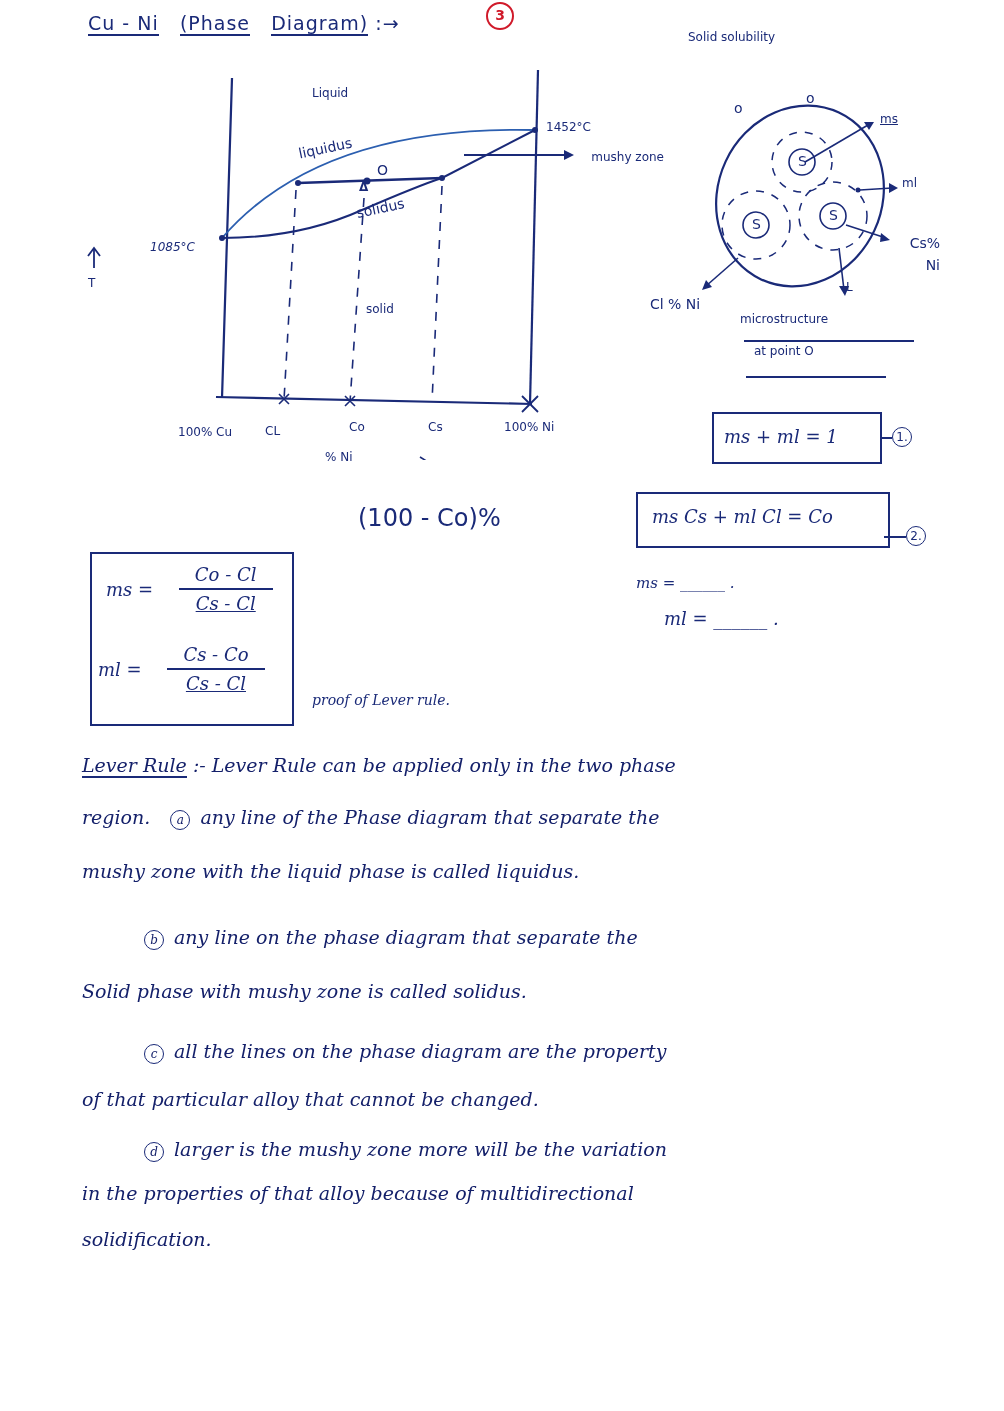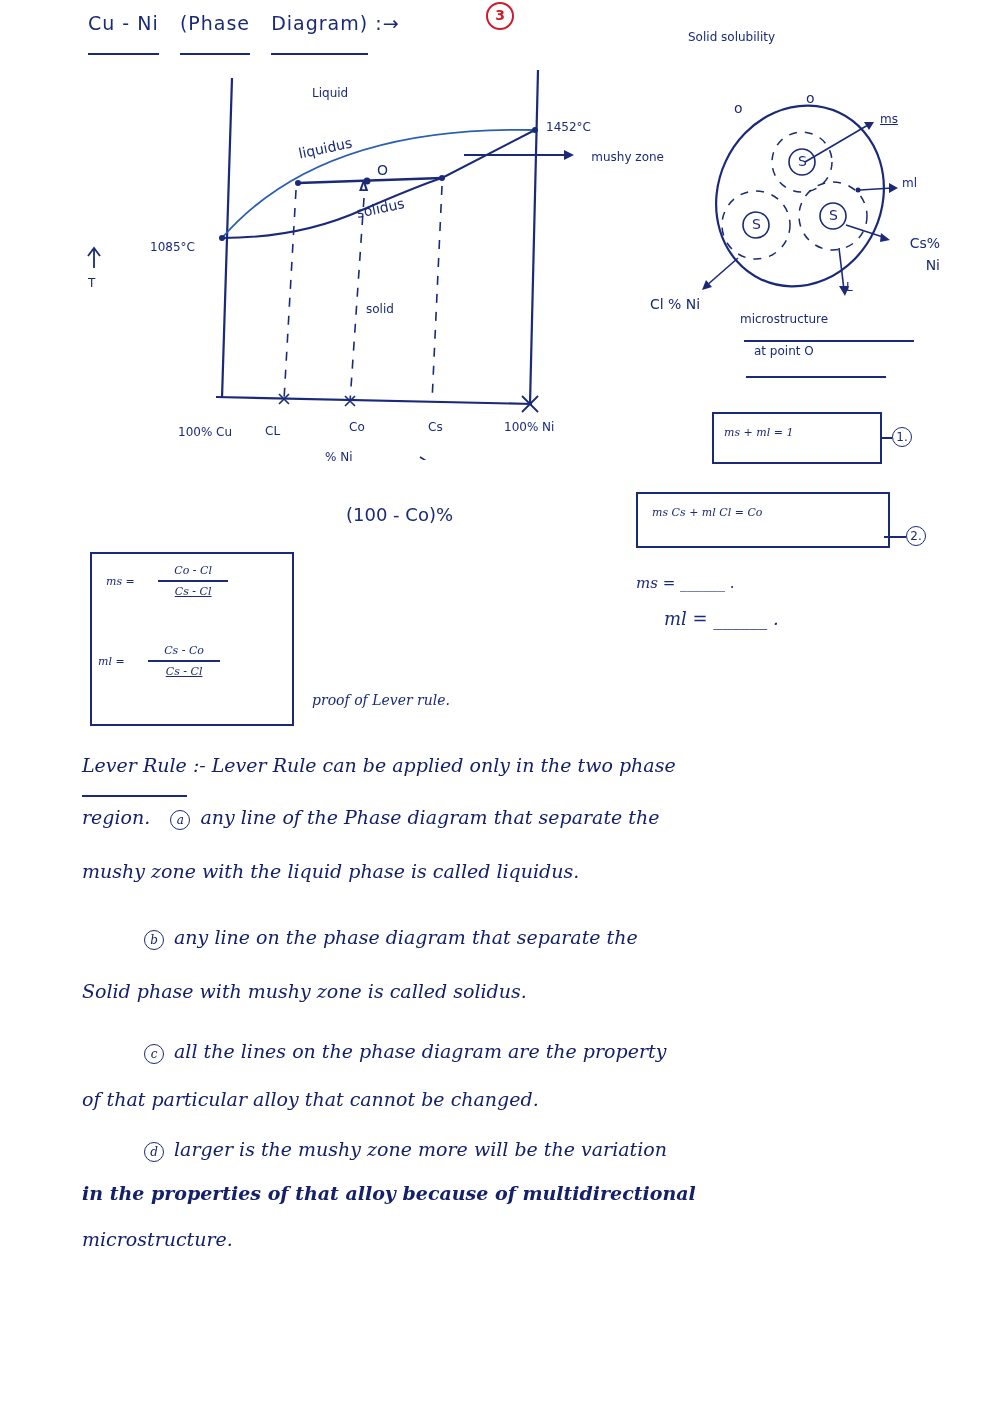--- a/index.html
+++ b/index.html
@@ -1,26 +1,26 @@
 <!DOCTYPE html>
 <html><head>
 <meta charset="utf-8">
 <style>
   html, body { margin: 0; padding: 0; background: #ffffff; }
   body { width: 1004px; height: 1411px; position: relative; overflow: hidden;
          font-family: "DejaVu Sans", sans-serif; color: #1a2a78; }
   .abs { position: absolute; white-space: nowrap; }
   .title { font-size: 19px; letter-spacing: 1px; }
-  .u { border-bottom: 2px solid #1a2a78; padding-bottom: 19px; }
+  .u { border-bottom: 2px solid #1a2a78; padding-bottom: 0; }
   .pagenum { width: 24px; height: 24px; border: 2px solid #d01a2a; border-radius: 50%;
              color: #d01a2a; font-size: 14px; text-align: center; line-height: 22px; font-weight: bold; }
   .lbl { font-size: 12px; }
   .sm { font-size: 14px; }
   .box { position: absolute; border: 2px solid #1a2a78; }
-  .eq { font-size: 11px; font-family: "DejaVu Serif", serif; font-style: italic; }
+  .eq { font-size: 18px; font-family: "DejaVu Serif", serif; font-style: italic; }
   .frac { display: inline-block; vertical-align: middle; text-align: center; }
   .frac .num { display: block; padding: 0 16px 3px; border-bottom: 2px solid #1a2a78; }
   .frac .den { display: block; padding-top: 3px; text-decoration: underline; }
   .circ { display: inline-block; width: 18px; height: 18px; border: 1.6px solid #1a2a78; border-radius: 50%;
           text-align: center; line-height: 18px; font-size: 12px; margin-right: 4px; }
   .para { position: absolute; left: 82px; width: 840px; font-size: 19px; line-height: 54px;
           font-family: "DejaVu Serif", serif; font-style: italic; color: #14206a; }
   .line { position: absolute; white-space: nowrap; }
 </style>
 </head>
@@ -72,29 +72,29 @@
 </svg>
 
 <div class="abs lbl" style="left:312px; top:86px;">Liquid</div>
 <div class="abs sm" style="left:298px; top:140px; transform:rotate(-12deg);">liquidus</div>
 <div class="abs sm" style="left:377px; top:162px;">O</div>
 <div class="abs lbl" style="left:359px; top:180px; font-weight:bold;">Δ</div>
 <div class="abs sm" style="left:356px; top:200px; transform:rotate(-12deg);">solidus</div>
 <div class="abs lbl" style="left:366px; top:302px;">solid</div>
 <div class="abs lbl" style="left:546px; top:120px;">1452°C</div>
 <div class="abs lbl" style="left:584px; top:144px; width:80px; white-space:normal; text-align:right; line-height:26px;">mushy zone</div>
-<div class="abs lbl" style="left:150px; top:240px;">1085°C</div>
+<div class="abs lbl" style="left:150px; top:240px;font-style:italic;">1085°C</div>
 <div class="abs lbl" style="left:88px; top:276px;">T</div>
 <div class="abs lbl" style="left:178px; top:420px; width:56px; white-space:normal; line-height:24px;">100% Cu</div>
 <div class="abs lbl" style="left:265px; top:424px;">CL</div>
 <div class="abs lbl" style="left:349px; top:420px;">Co</div>
 <div class="abs lbl" style="left:428px; top:420px;">Cs</div>
 <div class="abs lbl" style="left:504px; top:420px;">100% Ni</div>
 <div class="abs lbl" style="left:325px; top:450px;">% Ni</div>
-<div class="abs lbl" style="left:346px; top:504px; font-size:18px;">(100 - Co)%</div>
+<div class="abs lbl" style="left:358px; top:504px; font-size:24px;">(100 - Co)%</div>
 
 <div class="abs lbl" style="left:688px; top:30px;">Solid solubility</div>
 <div class="abs sm" style="left:734px; top:100px;">o</div>
 <div class="abs sm" style="left:806px; top:90px;">o</div>
 <svg class="abs" style="left:640px; top:20px;" width="330" height="300" viewBox="0 0 330 300">
   <ellipse cx="160" cy="176" rx="82" ry="92" transform="rotate(25 160 176)" fill="none" stroke="#1a2a78" stroke-width="2.2"></ellipse>
 
   <circle cx="162" cy="142" r="13" fill="none" stroke="#1a2a78" stroke-width="1.6"></circle>
   <circle cx="116" cy="205" r="13" fill="none" stroke="#1a2a78" stroke-width="1.6"></circle>
   <circle cx="193" cy="196" r="13" fill="none" stroke="#1a2a78" stroke-width="1.6"></circle>
@@ -185,19 +185,19 @@
     <span class="circ">c</span>
     <span>all the lines on the phase diagram are the property</span>
   </div>
   <div class="line" style="top:334px;">
     <span>of that particular alloy that cannot be changed.</span>
   </div>
   <div class="line" style="top:384px; left:62px;">
     <span class="circ">d</span>
     <span>larger is the mushy zone more will be the variation</span>
   </div>
-  <div class="line" style="top:428px;font-weight:bold;">
+  <div class="line" style="top:428px;">
     <span>in the properties of that alloy because of multidirectional</span>
   </div>
   <div class="line" style="top:474px;">
-    <span>microstructure.</span>
+    <span>solidification.</span>
   </div>
 </div>
 
 </body></html>

